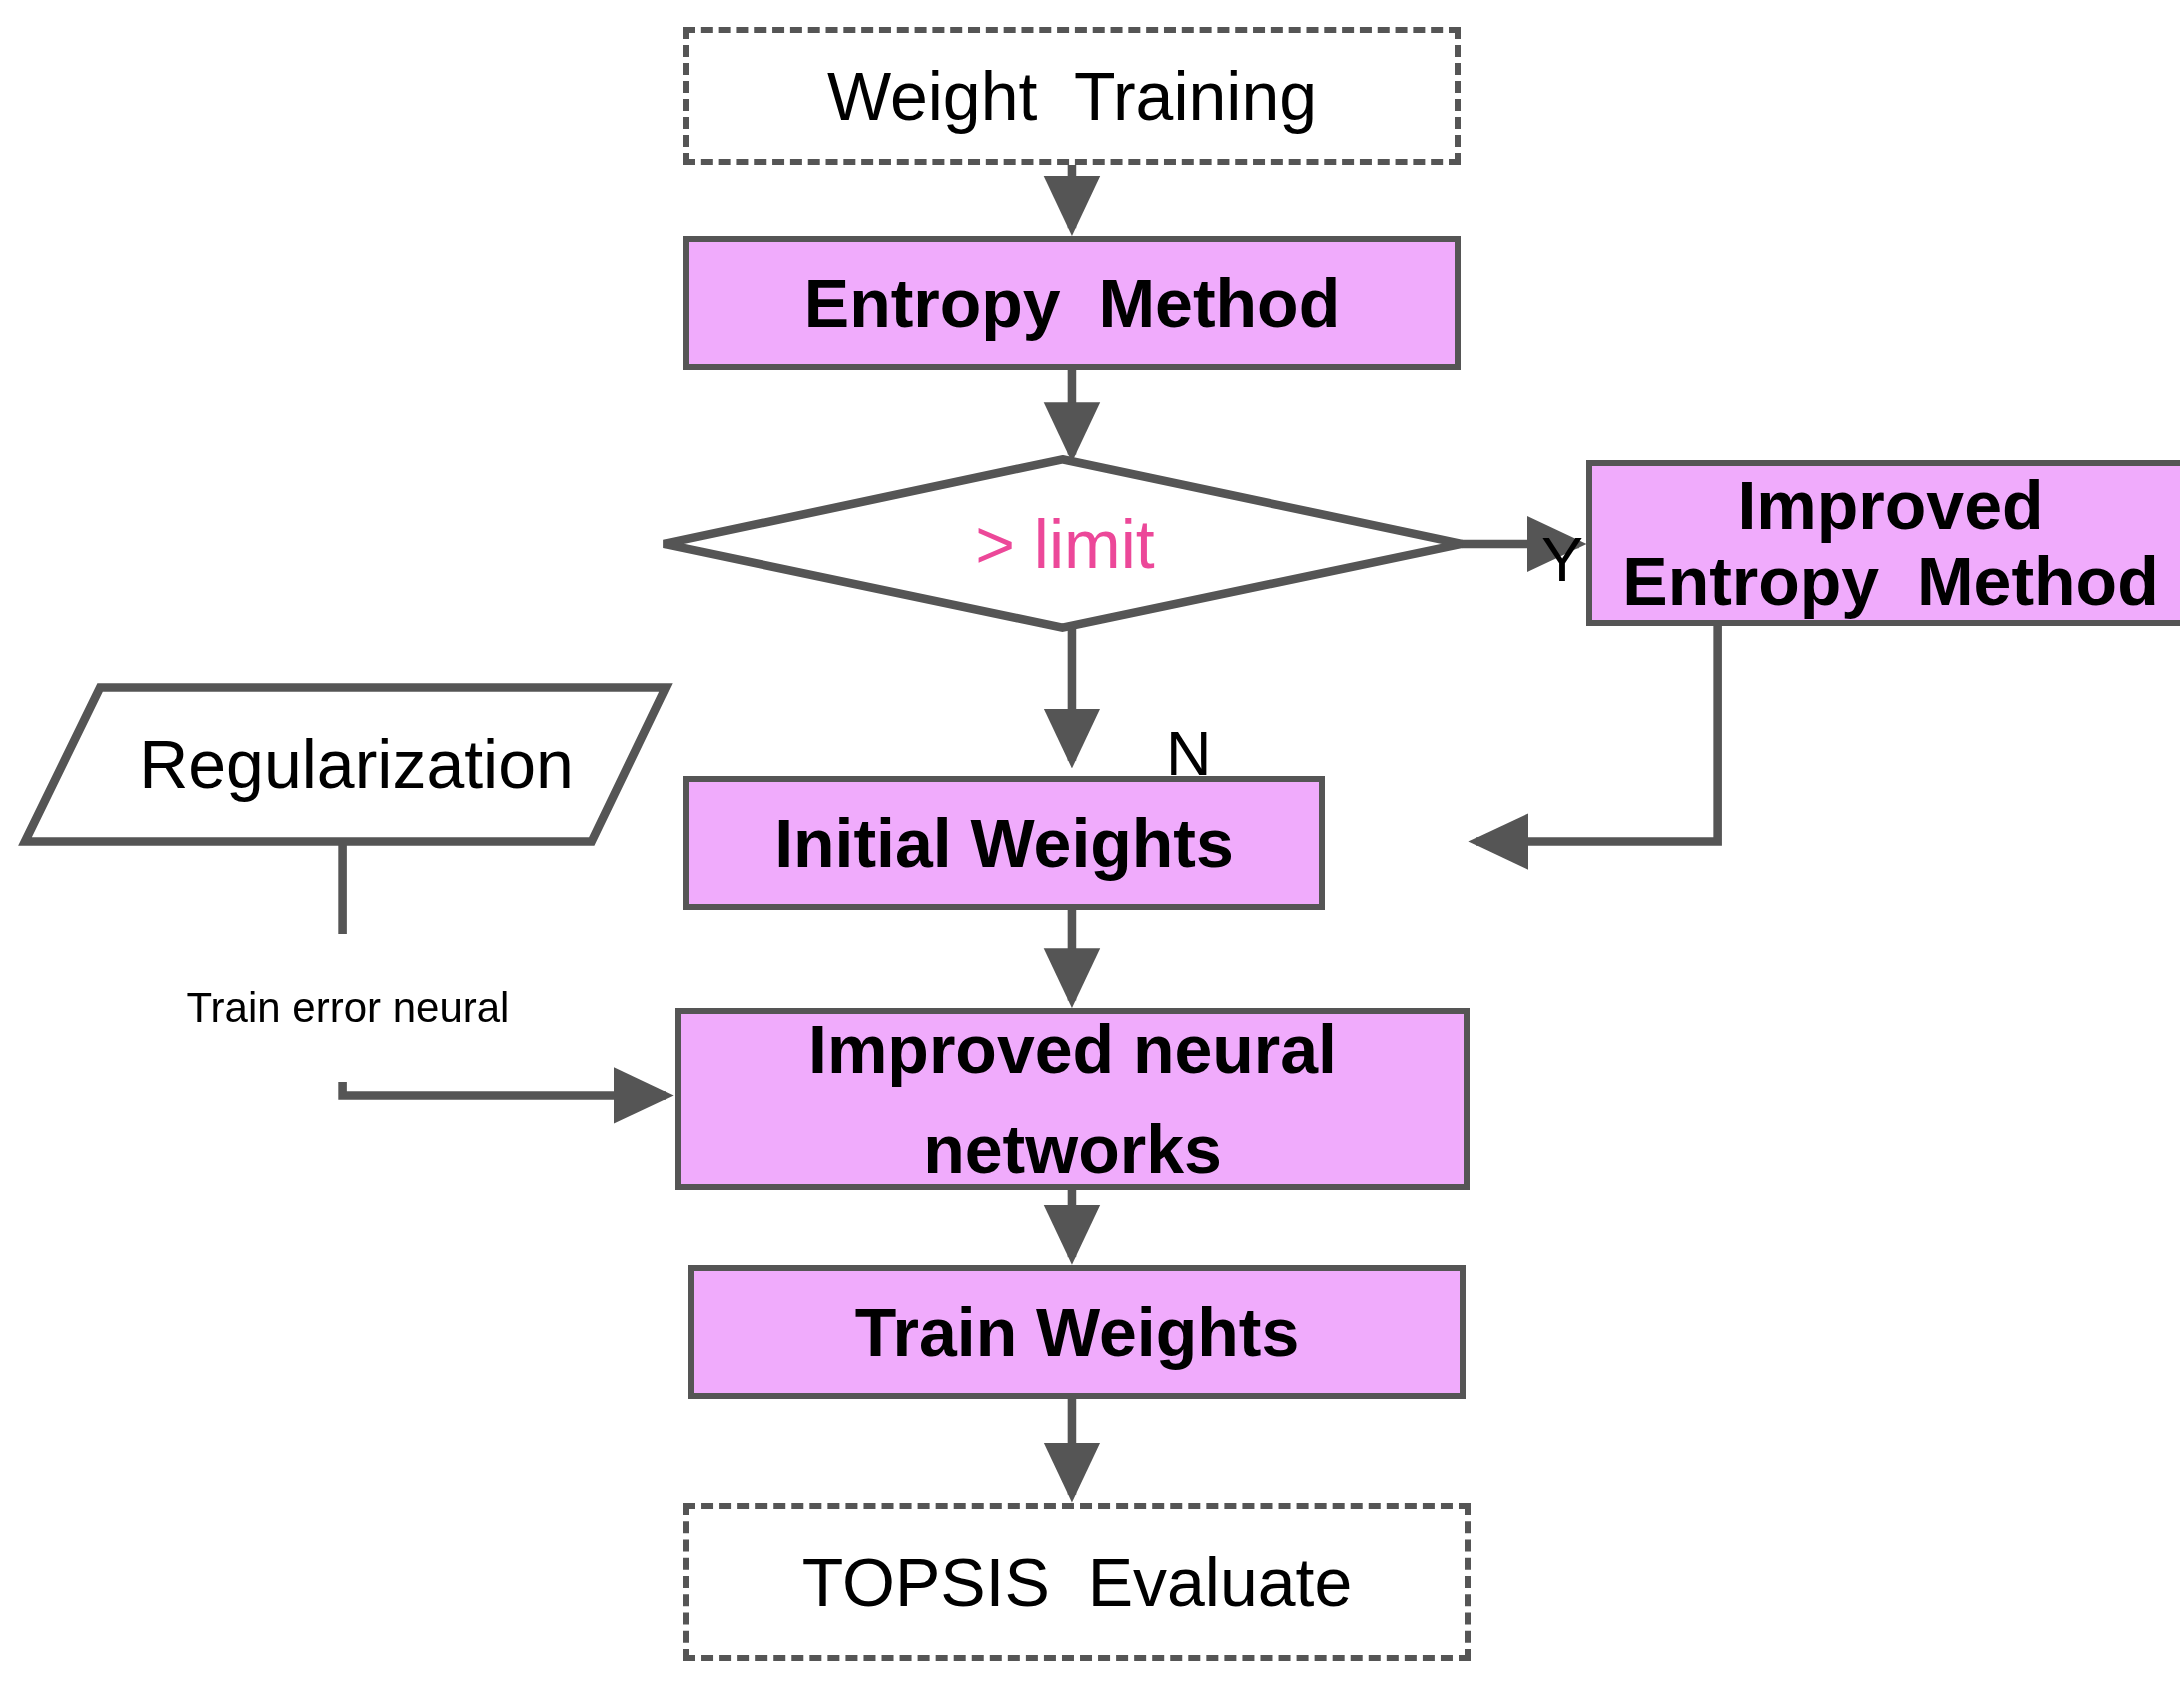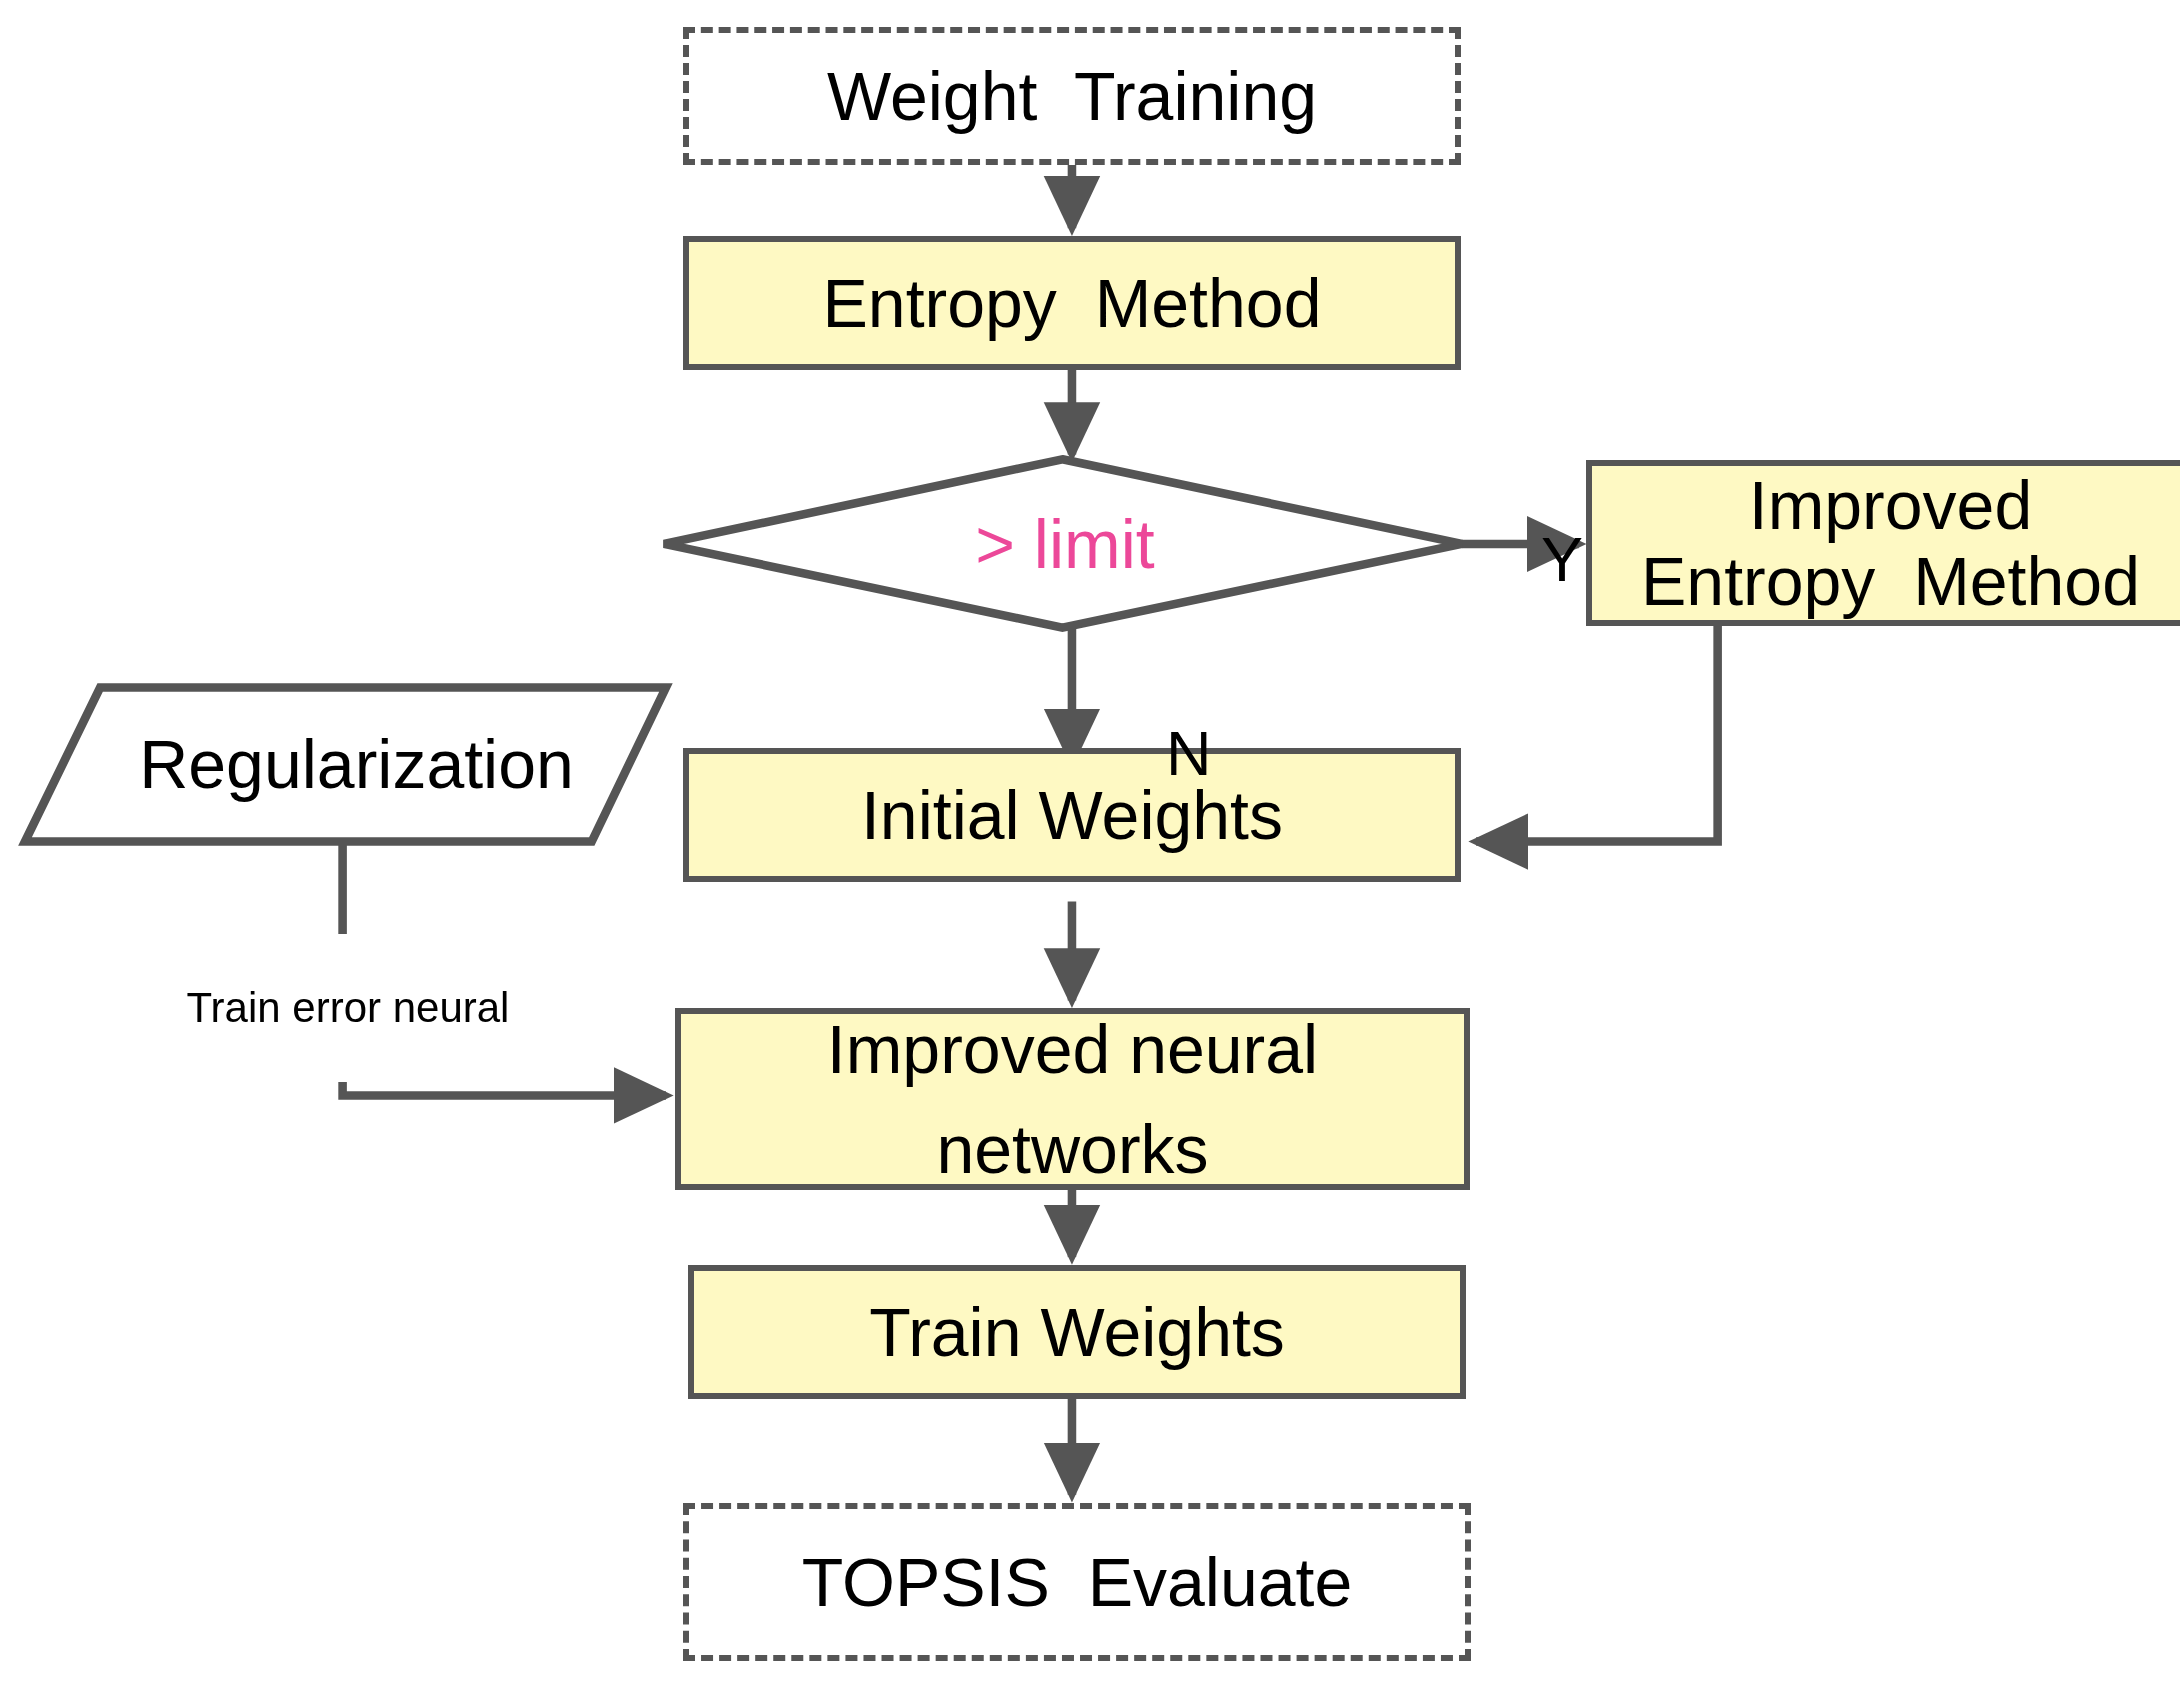--- a/index.html
+++ b/index.html
@@ -28,21 +28,22 @@
     align-items: center;
     justify-content: center;
     text-align: center;
     color: #000000;
     line-height: 1.12;
     z-index: 3;
     white-space: pre;
   }
   .node-solid {
     border: 6.7px solid #555555;
-    background: #fef9c3;
+    background: #f0abfc;
+    font-weight: bold;
   }
   .node-dashed {
     border: 6.7px dashed #555555;
     background: #ffffff;
   }
   .node-label {
     font-size: 68px;
     letter-spacing: 0px;
   }
   .node-label-2line {
@@ -148,21 +149,21 @@
   </div>
 
   <div class="para-text" style="left:76px; top:692px; width:561px; height:145px; flex-direction:column;">
     <span>Regularization</span>
   </div>
 
   <div class="small-label" style="left:133px; top:934px;">
     <span>Train error neural</span>
   </div>
 
-  <div class="node node-solid node-label" style="left:683px; top:748px; width:778px; height:134px;">
+  <div class="node node-solid node-label" style="left:683px; top:776px; width:642px; height:134px;">
     <span>Initial Weights</span>
   </div>
 
   <div class="node node-solid node-label-2line" style="left:675px; top:1008px; width:795px; height:182px; flex-direction:column;gap:23px;">
     <span>Improved neural</span>
     <span>networks</span>
   </div>
 
   <div class="node node-solid node-label" style="left:688px; top:1265px; width:778px; height:134px;">
     <span>Train Weights</span>

